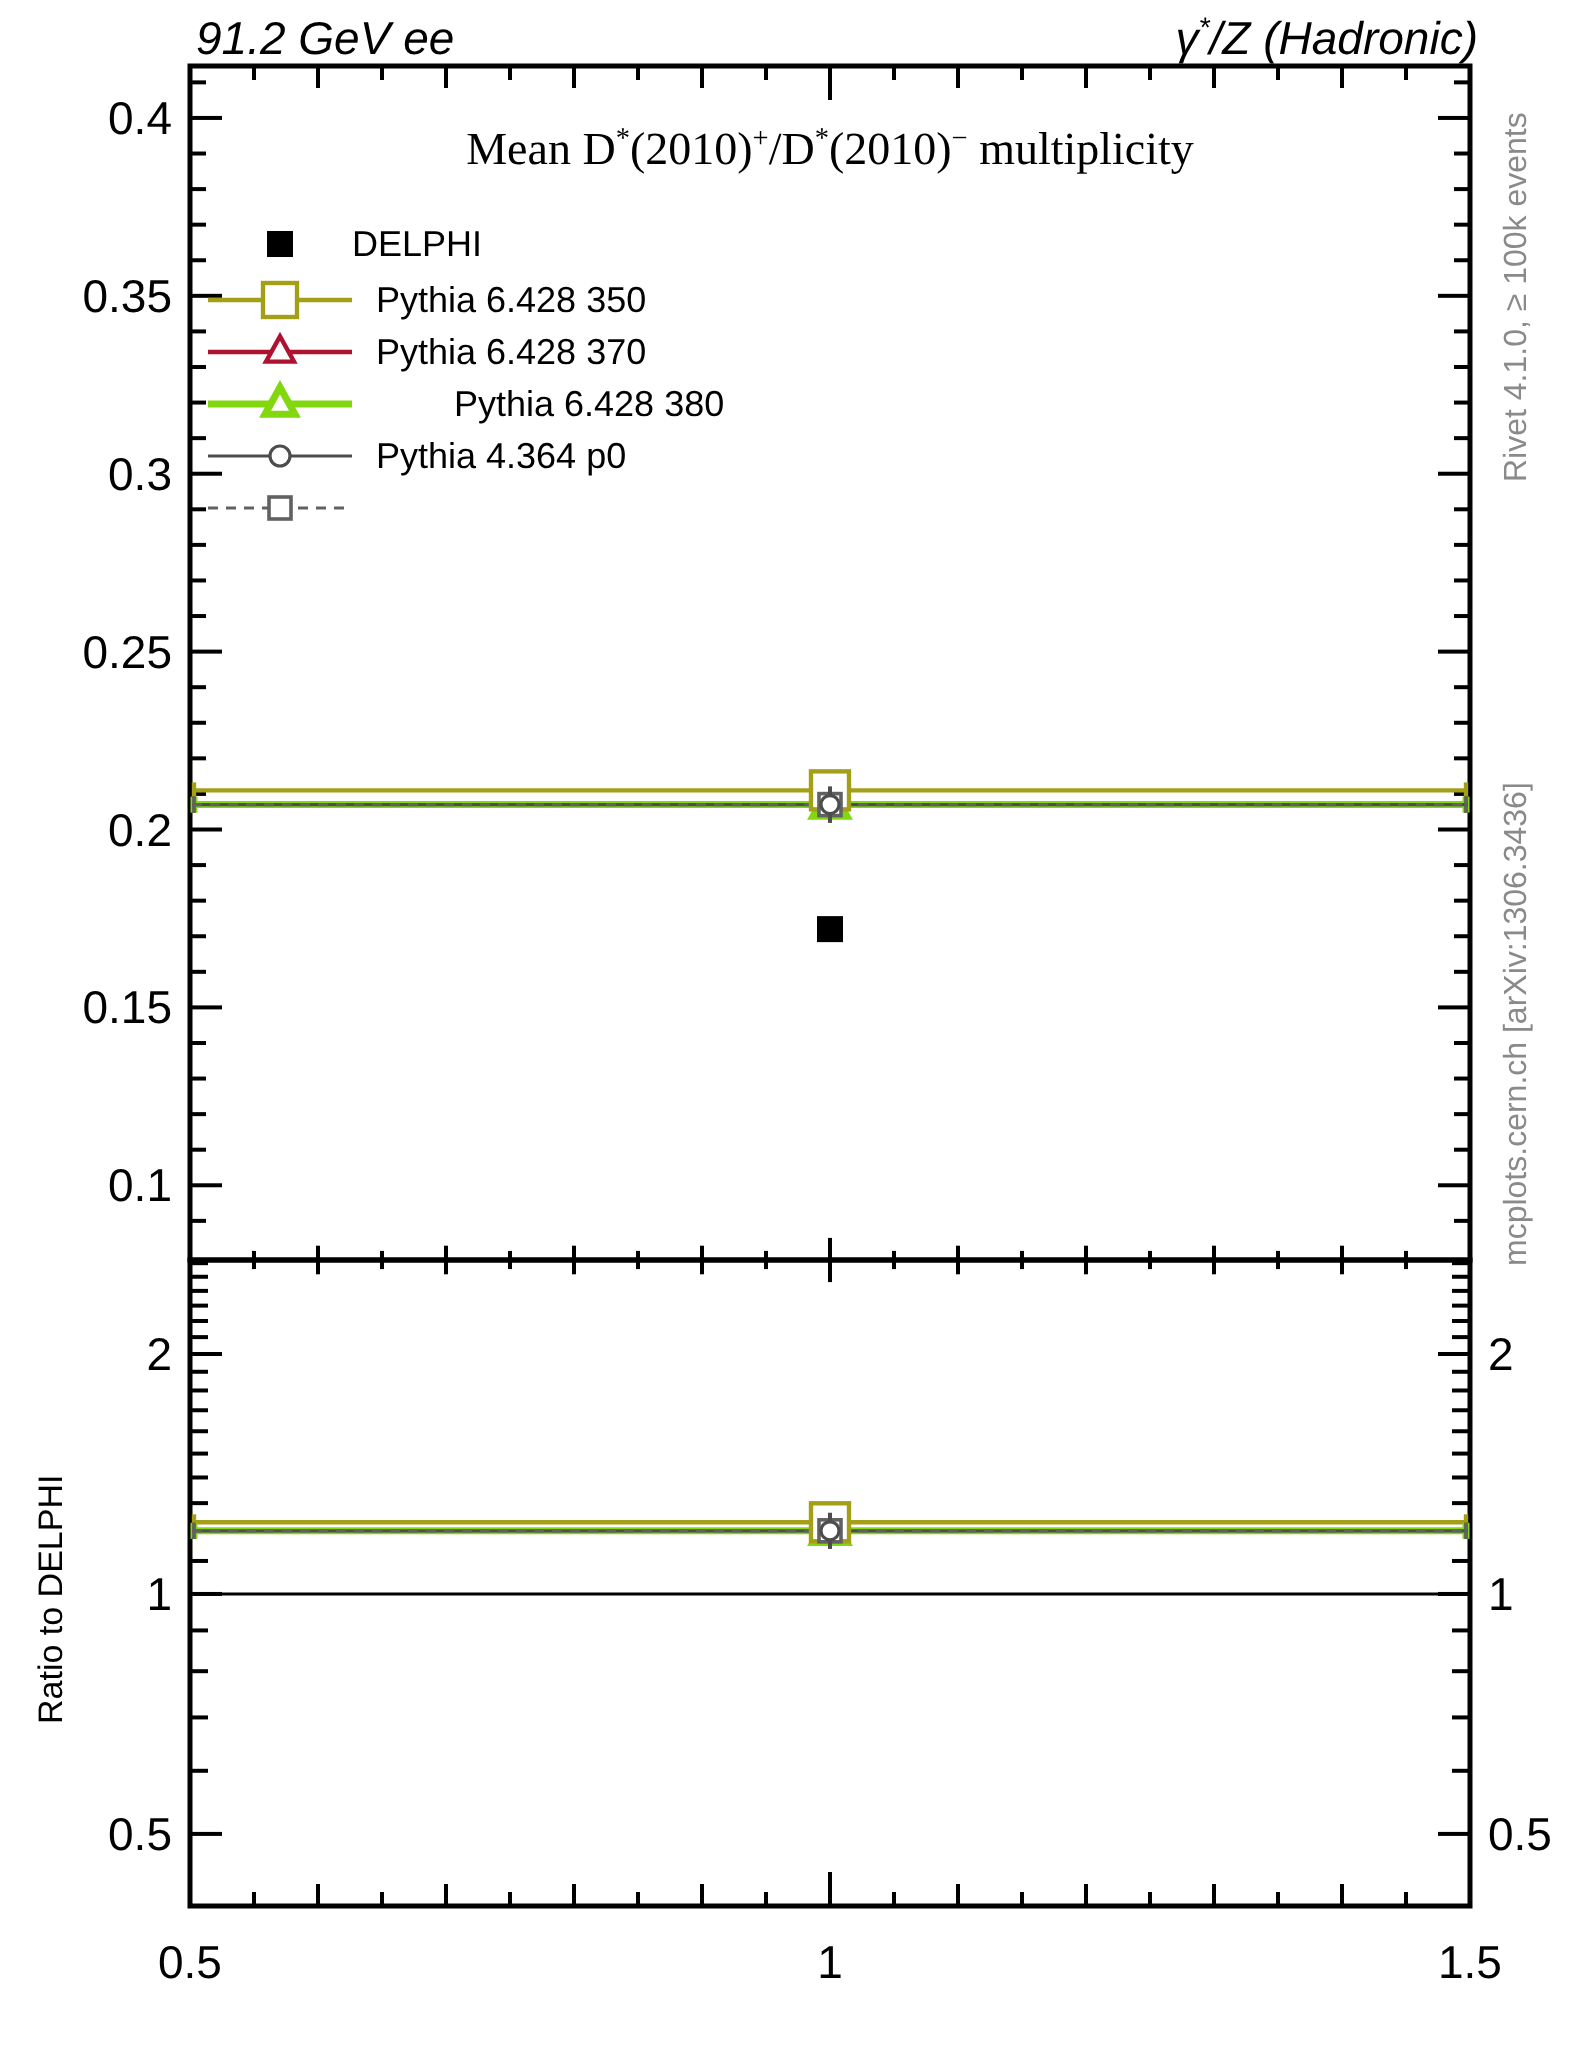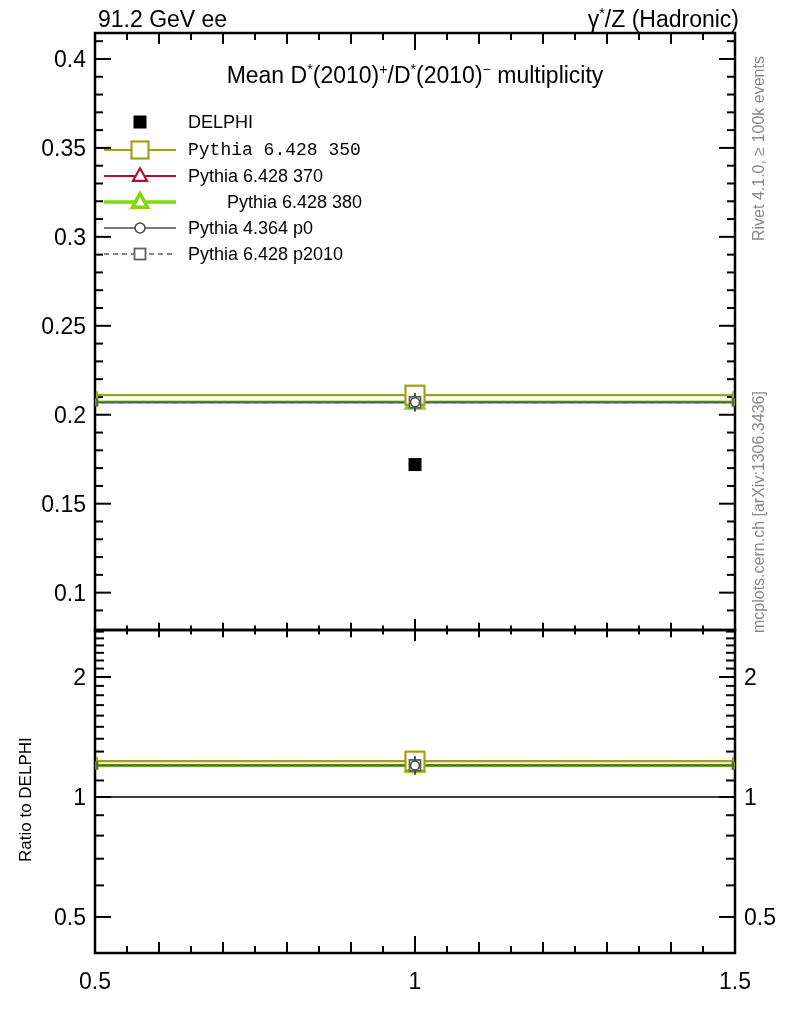--- a/index.html
+++ b/index.html
@@ -1,20 +1,20 @@
 <!DOCTYPE html>
 <html><head>
 <meta charset="utf-8">
 <style>
   html,body{margin:0;padding:0;background:#fff;}
   #stage{position:relative;width:786px;height:1024px;background:#fff;overflow:hidden;
          font-family:"Liberation Sans",sans-serif;color:#000;}
   #plot-svg{position:absolute;left:0;top:0;}
   .abs{position:absolute;}
-  .hdr{font-size:23px;white-space:nowrap;}
+  .hdr{font-size:23px;white-space:nowrap;font-style:italic;}
   .title{font-size:23px;text-align:center;white-space:nowrap;}
   sup{font-size:62%;vertical-align:super;line-height:0;}
   .legend-label{font-size:18px;line-height:22px;white-space:nowrap;}
   .watermark{font-size:16px;color:#979797;text-align:center;white-space:nowrap;}
   .vtext{writing-mode:vertical-rl;transform:rotate(180deg);white-space:nowrap;}
   .sidenote{font-size:16px;color:#8a8a8a;}
   .ratio-ylabel{font-size:17px;color:#000;}
 </style>
 </head>
 <body>
@@ -275,28 +275,27 @@
       <line x1="104" y1="228" x2="176" y2="228" stroke="#4d4d4d" stroke-width="1.6"></line>
       <circle cx="140" cy="228" r="5" fill="#fff" stroke="#4d4d4d" stroke-width="1.6"></circle>
       <line x1="104" y1="254" x2="176" y2="254" stroke="#616161" stroke-width="1.6" stroke-dasharray="5,4"></line>
       <rect x="134.5" y="248.5" width="11" height="11" fill="#fff" stroke="#616161" stroke-width="1.8"></rect>
     </svg>
 
   <div class="abs hdr" style="left:98px;top:6px;">91.2 GeV ee</div>
 
   <div class="abs hdr" style="right:47px;top:6px;"><span>γ</span><sup>*</sup><span>/Z (Hadronic)</span></div>
 
-  <div class="abs title" style="left:95px;top:62px;width:640px;"><span>Mean D</span><sup>*</sup><span>(2010)</span><sup>+</sup><span>/D</span><sup>*</sup><span>(2010)</span><sup>−</sup><span> multiplicity</span></div>
-
-  <span class="abs legend-label" style="left:188px;top:111px;">DELPHI</span>
-  <span class="abs legend-label" style="left:188px;top:139px;font-family:Liberation Mono, monospace;">Pythia 6.428 350</span>
+  <div class="abs title" style="left:95px;top:62px;width:640px;font-family:Liberation Serif, serif;"><span>Mean D</span><sup>*</sup><span>(2010)</span><sup>+</sup><span>/D</span><sup>*</sup><span>(2010)</span><sup>−</sup><span> multiplicity</span></div>
+
+  <span class="abs legend-label" style="left:176px;top:111px;">DELPHI</span>
+  <span class="abs legend-label" style="left:188px;top:139px;">Pythia 6.428 350</span>
   <span class="abs legend-label" style="left:188px;top:165px;text-align:right;">Pythia 6.428 370</span>
   <span class="abs legend-label" style="left:188px;top:191px;margin-left:39px;">Pythia 6.428 380</span>
   <span class="abs legend-label" style="left:188px;top:217px;">Pythia 4.364 p0</span>
-  <span class="abs legend-label" style="left:188px;top:243px;">Pythia 6.428 p2010</span>
 
 
   <div class="abs vtext sidenote" style="left:750px;top:33px;height:208px;">Rivet 4.1.0, ≥ 100k events</div>
 
   <div class="abs vtext sidenote" style="left:750px;top:335px;height:298px;">mcplots.cern.ch [arXiv:1306.3436]</div>
 
   <div class="abs vtext ratio-ylabel" style="left:16px;top:722px;height:140px;">Ratio to DELPHI</div>
 
 </div>
 

